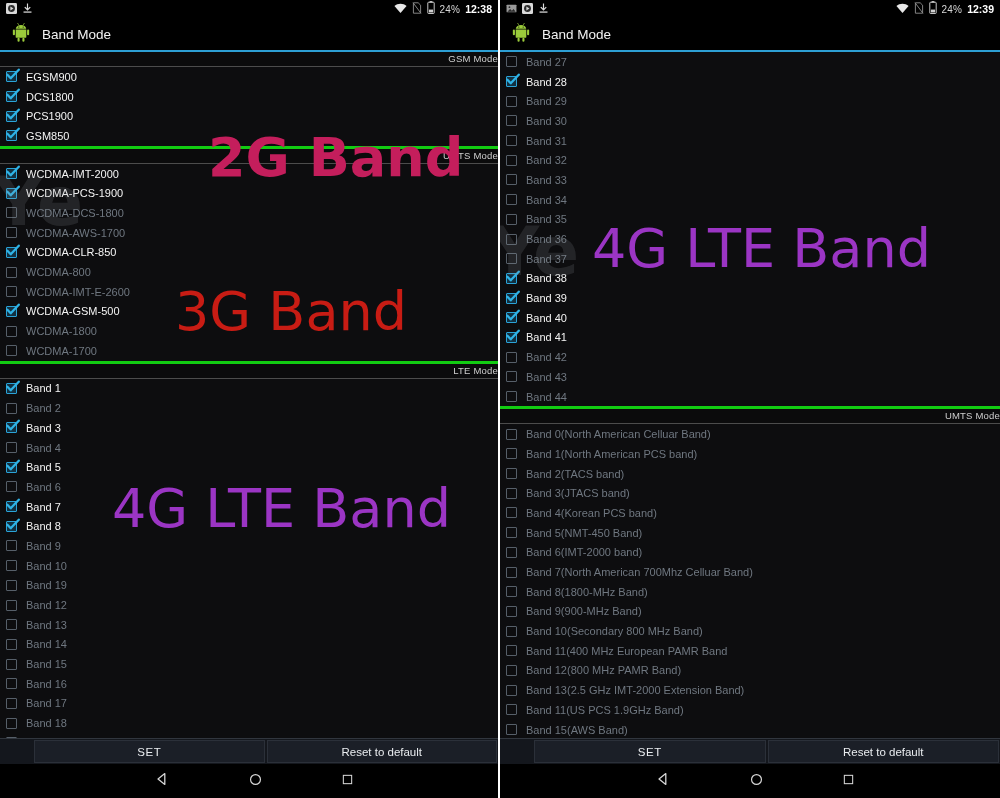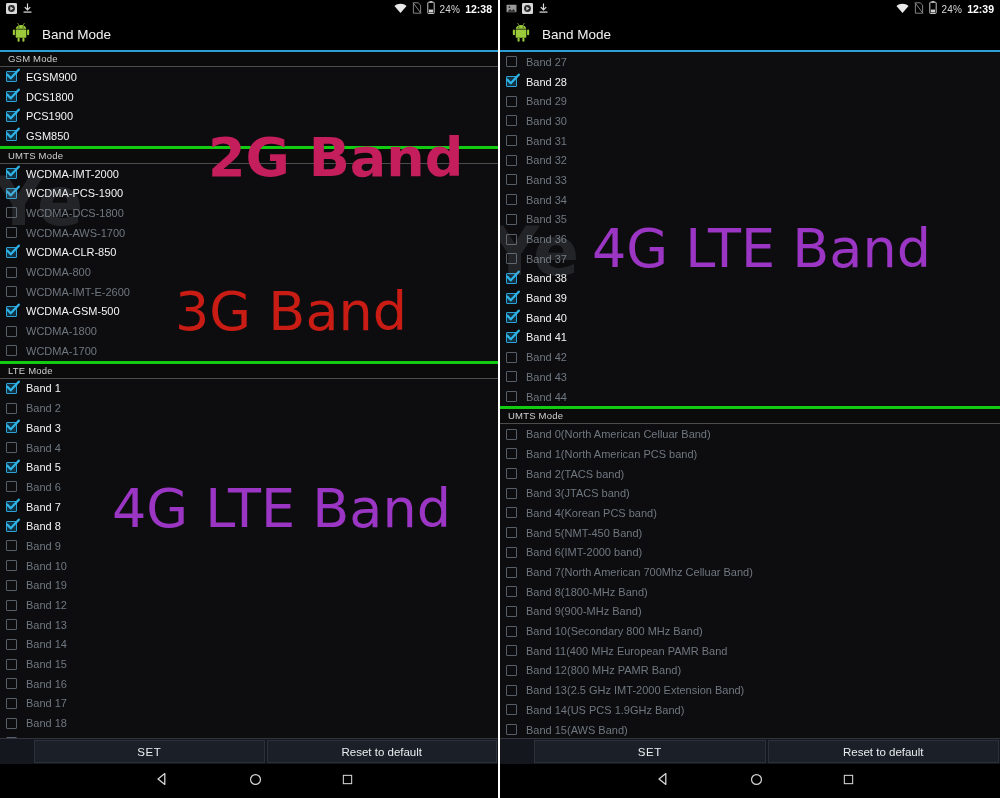--- a/index.html
+++ b/index.html
@@ -6,20 +6,21 @@
   html, body {
     width: 1000px; height: 798px;
     background: #000;
     font-family: "Liberation Sans", sans-serif;
     overflow: hidden;
   }
   .screen {
     position: relative;
     width: 1000px; height: 592px;
     display: flex;
+    text-align: right;
   }
   .panel {
     position: relative;
     width: 500px; height: 798px;
     background: #0b0b0c;
     display: flex;
     flex-direction: column;
     overflow: hidden;
   }
   .panel.left { border-right: 2px solid #ffffff; }
@@ -753,21 +754,21 @@
           <div class="row off">
             <span class="cb">
               <span class="box"></span>
             </span>
             <span class="lbl">Band 13(2.5 GHz IMT-2000 Extension Band)</span>
           </div>
           <div class="row off">
             <span class="cb">
               <span class="box"></span>
             </span>
-            <span class="lbl">Band 14(US PCS 1.9GHz Band)</span>
+            <span class="lbl">Band 11(US PCS 1.9GHz Band)</span>
           </div>
           <div class="row off">
             <span class="cb">
               <span class="box"></span>
             </span>
             <span class="lbl">Band 15(AWS Band)</span>
           </div>
         </div>
         <div class="ghost" style="left: -10px; top: 160px;">Ye</div>
         <div class="wm wm-lte" style="left: 92px; top: 165px; font-size: 54px;">4G LTE Band</div>

